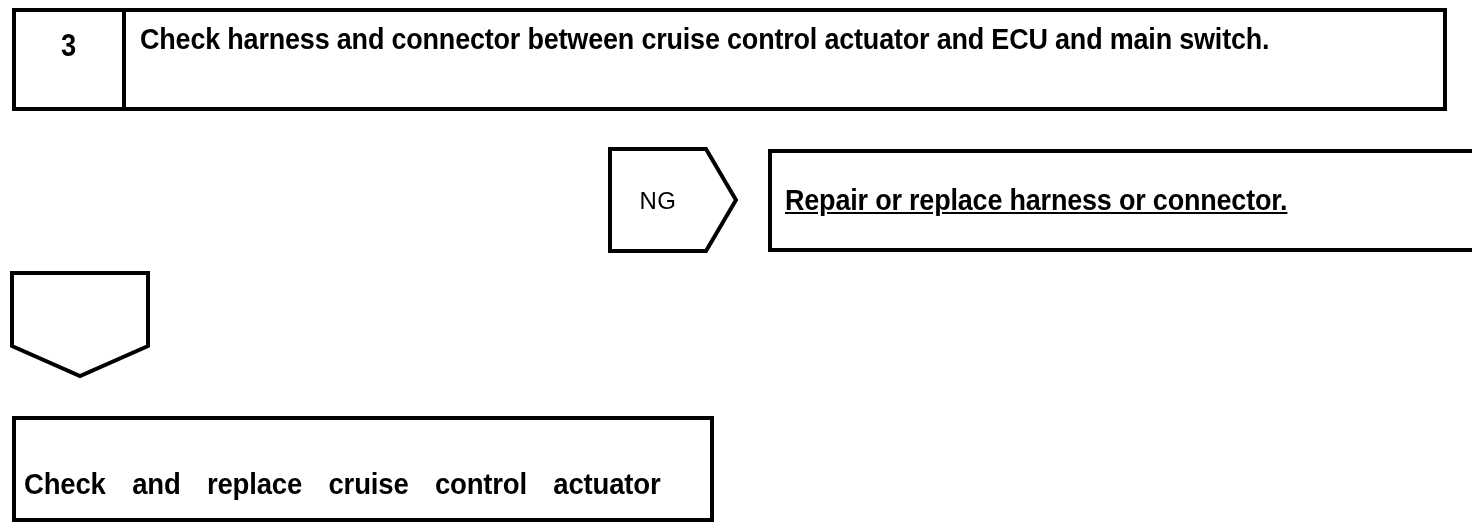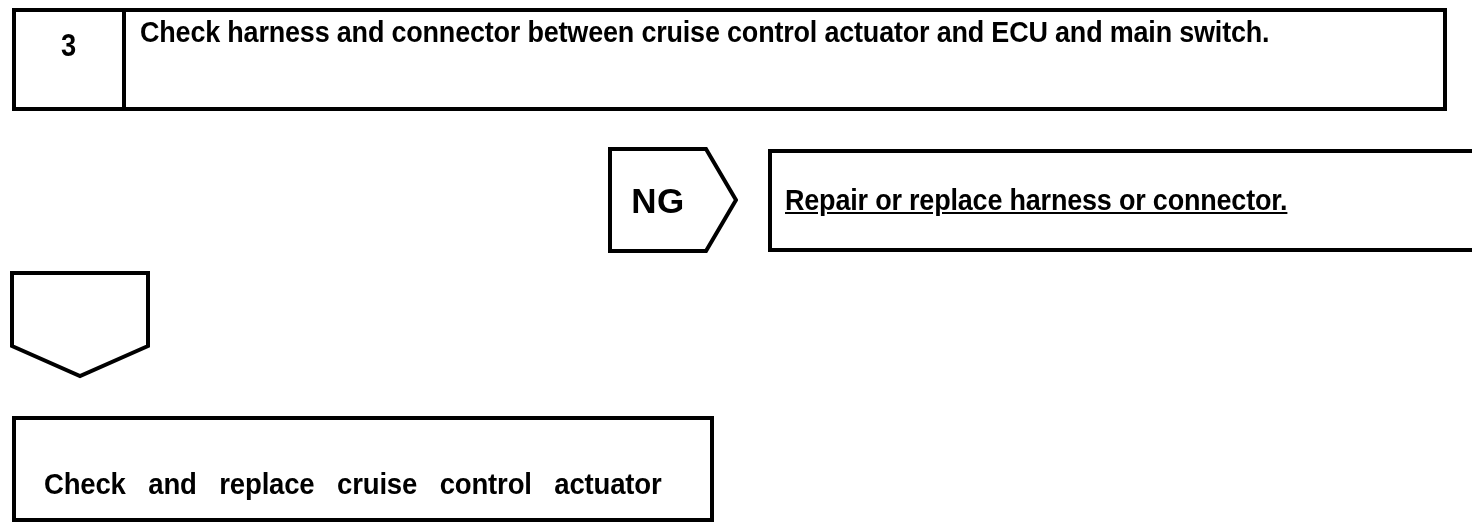--- a/index.html
+++ b/index.html
@@ -47,21 +47,21 @@
   }
   #step-number-label {
     font-size: 31px;
     font-weight: bold;
     letter-spacing: 0px;
     line-height: 1;
     transform: scaleX(0.88);
   }
   #step-text-cell {
     flex: 1 1 auto;
-    padding: 4px 0 0 14px;
+    padding: 11px 0 0 14px;
     box-sizing: border-box;
   }
 
   .body-text {
     font-size: 29px;
     font-weight: bold;
     line-height: 1.12;
     letter-spacing: -0.2px;
     white-space: pre-line;
     transform-origin: left top;
@@ -78,22 +78,22 @@
   #ng-chevron svg { display: block; }
   #ng-chevron-label {
     position: absolute;
     left: 0;
     top: 0;
     width: 100px;
     height: 108px;
     display: flex;
     align-items: center;
     justify-content: center;
-    font-size: 35px;
-    font-weight: bold;
+    font-size: 24px;
+    font-weight: normal;
     letter-spacing: 0.5px;
   }
 
   
   #result-box {
     left: 768px;
     top: 149px;
     width: 711px;
     height: 103px;
     display: flex;
@@ -125,21 +125,21 @@
     font-weight: bold;
     letter-spacing: 0.5px;
   }
 
   
   #final-box {
     left: 12px;
     top: 416px;
     width: 702px;
     height: 106px;
-    padding: 16px 16px 0 28px;
+    padding: 16px 16px 0 8px;
   }
   #final-box .body-text {
     transform: scaleX(0.95);
   }
   .justified-line {
     display: block;
     text-align: justify;
     text-align-last: justify;
     white-space: normal;
   }

